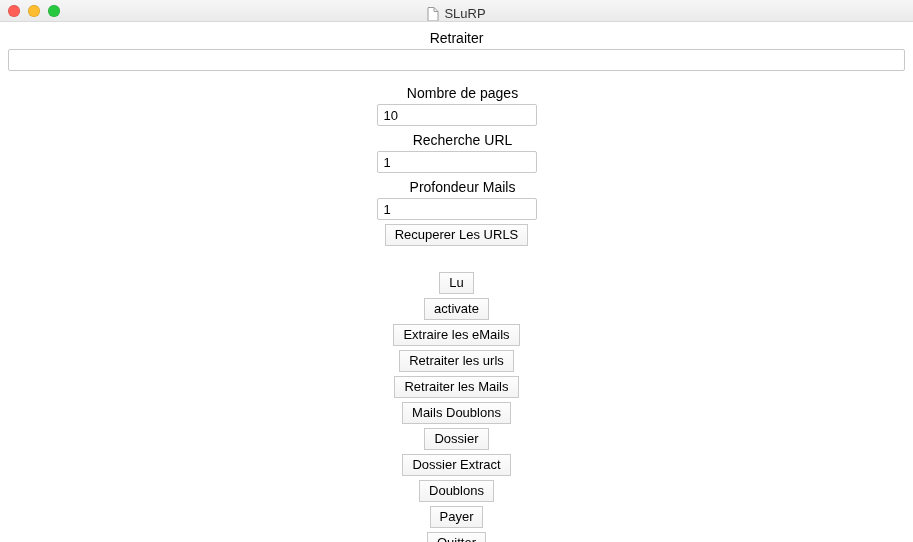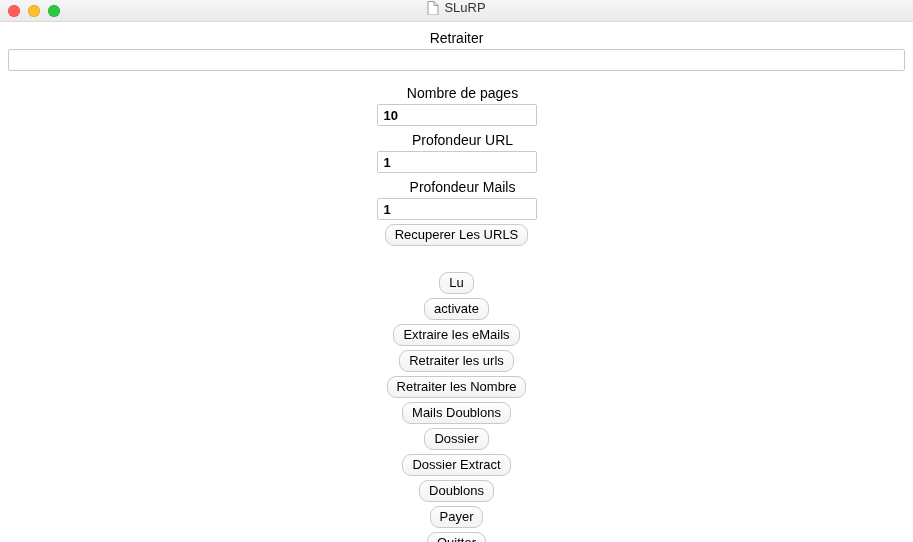--- a/index.html
+++ b/index.html
@@ -11,21 +11,21 @@
     background: #ffffff;
     color: #000;
     overflow: hidden;
   }
   .titlebar {
     height: 22px;
     background: linear-gradient(#f6f6f6, #eaeaea);
     border-bottom: 1px solid #d9d9d9;
     position: relative;
     display: flex;
-    align-items: flex-start;
+    align-items: flex-end;
     justify-content: center;
   }
   .traffic {
     position: absolute;
     left: 8px; top: 0; bottom: 0;
     display: flex; align-items: center; gap: 8px;
   }
   .tl {
     width: 12px; height: 12px; border-radius: 50%;
     box-shadow: inset 0 0 0 0.5px rgba(0,0,0,0.2);
@@ -73,26 +73,25 @@
     width: 160px;
     height: 22px;
     border: 1px solid #c9c9c9;
     border-radius: 2px;
     padding: 2px 6px;
     font-size: 13px;
     background: #fff;
     outline: none;
     display: block;
     margin: 0 0 2px 0;
-    font-weight: bold;
   }
   .mac-btn {
     display: inline-block;
     border: 1px solid #c9c9c9;
-    border-radius: 9px;
+    border-radius: 0;
     background: linear-gradient(#fdfdfd, #f3f3f3);
     padding: 2px 9px;
     font-size: 13px;
     line-height: 16px;
     color: #000;
     cursor: default;
     user-select: none;
     margin: 2px 0;
     text-align: center;
     white-space: nowrap;
@@ -126,34 +125,34 @@
 </div>
 
 <div class="content">
   <div class="label">Retraiter</div>
   <input class="search-input" type="text" value="" style="">
 
   <div class="mid-block">
     <div class="field-label">Nombre de pages</div>
     <input class="num-input" type="text" value="10" style="">
 
-    <div class="field-label">Profondeur URL</div>
+    <div class="field-label">Recherche URL</div>
     <input class="num-input" type="text" value="1" style="">
 
     <div class="field-label">Profondeur Mails</div>
     <input class="num-input" type="text" value="1" style="">
 
     <div class="mac-btn">Recuperer Les URLS</div>
 
     <div class="btn-stack">
       <div class="mac-btn">Lu</div>
       <div class="mac-btn">activate</div>
       <div class="mac-btn">Extraire les eMails</div>
       <div class="mac-btn">Retraiter les urls</div>
-      <div class="mac-btn">Retraiter les Nombre</div>
+      <div class="mac-btn">Retraiter les Mails</div>
       <div class="mac-btn">Mails Doublons</div>
       <div class="mac-btn">Dossier</div>
       <div class="mac-btn">Dossier Extract</div>
       <div class="mac-btn">Doublons</div>
       <div class="mac-btn">Payer</div>
       <div class="mac-btn">Quitter</div>
     </div>
   </div>
 </div>
 

